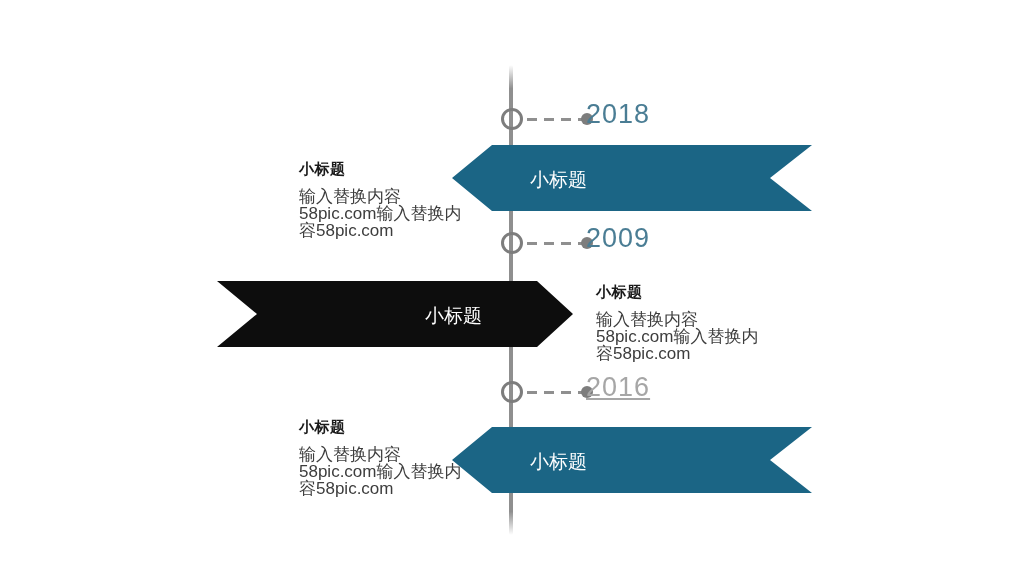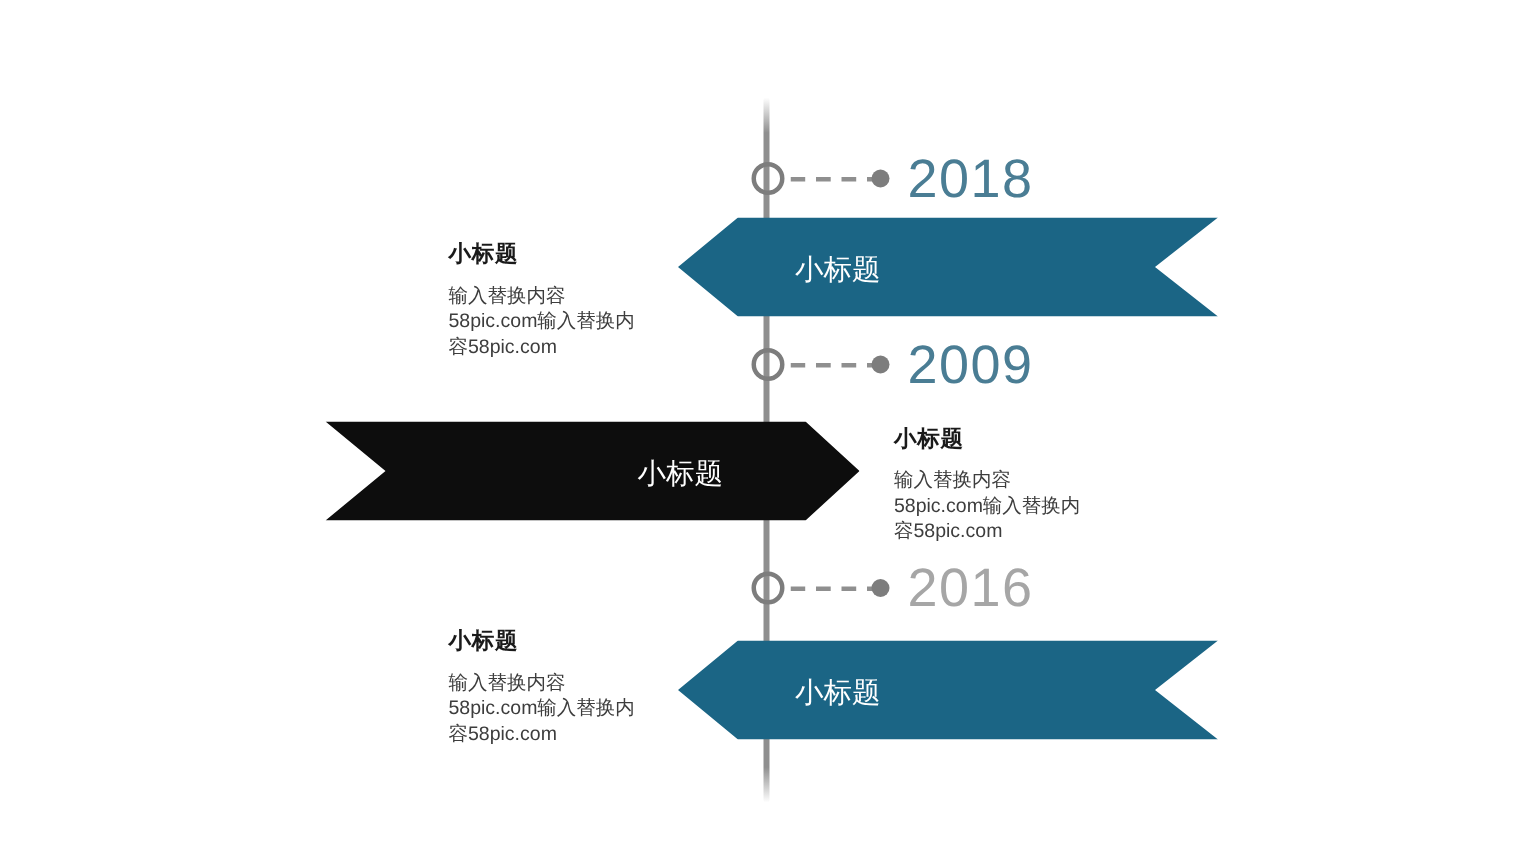--- a/index.html
+++ b/index.html
@@ -42,22 +42,22 @@
     background-repeat:repeat-x;
   }
   .dot{
     position:absolute;
     left:80px;top:5px;
     width:12px;height:12px;border-radius:50%;
     background:#7d7d7d;
   }
   .year{
     position:absolute;
-    left:104px;top:-7px;
-    font-size:36px;
+    left:85px;top:-7px;
+    font-size:27px;
     letter-spacing:1px;
     white-space:nowrap;
     line-height:1;
   }
 
   
   .ribbon{position:absolute;}
   .ribbon svg{display:block;}
   .ribbon-label{
     position:absolute;
@@ -71,21 +71,21 @@
   .block{position:absolute;width:200px;}
   .block h3{
     margin:0 0 9px 0;
     font-size:15px;
     font-weight:bold;
     color:#1a1a1a;
     letter-spacing:.5px;
   }
   .block p{
     margin:0;
-    font-size:13px;
+    font-size:17px;
     line-height:17px;
     color:#3d3d3d;
   }
 </style>
 </head>
 <body>
 
 <div id="stage">
 
   <div class="spine"></div>
@@ -129,21 +129,21 @@
     <h3>小标题</h3>
     <p>输入替换内容</p>
     <p>58pic.com输入替换内</p>
     <p>容58pic.com</p>
   </div>
 
   <div class="node" style="left:501px;top:381px;">
     <div class="ring"></div>
     <div class="dash"></div>
     <div class="dot"></div>
-    <div class="year" style="color:#a6a6a6;">2016</div>
+    <div class="year" style="color:#a6a6a6;text-decoration:underline;">2016</div>
   </div>
 
   <div class="ribbon" style="left:452px;top:427px;">
     <svg width="360" height="66" viewBox="0 0 360 66" xmlns="http://www.w3.org/2000/svg">
       <polygon points="0,33 40,0 360,0 318,33 360,66 40,66" fill="#1b6585"></polygon>
     </svg>
     <div class="ribbon-label" style="left:78px;top:22px;">小标题</div>
   </div>
 
   <div class="block" style="left:299px;top:418px;">

